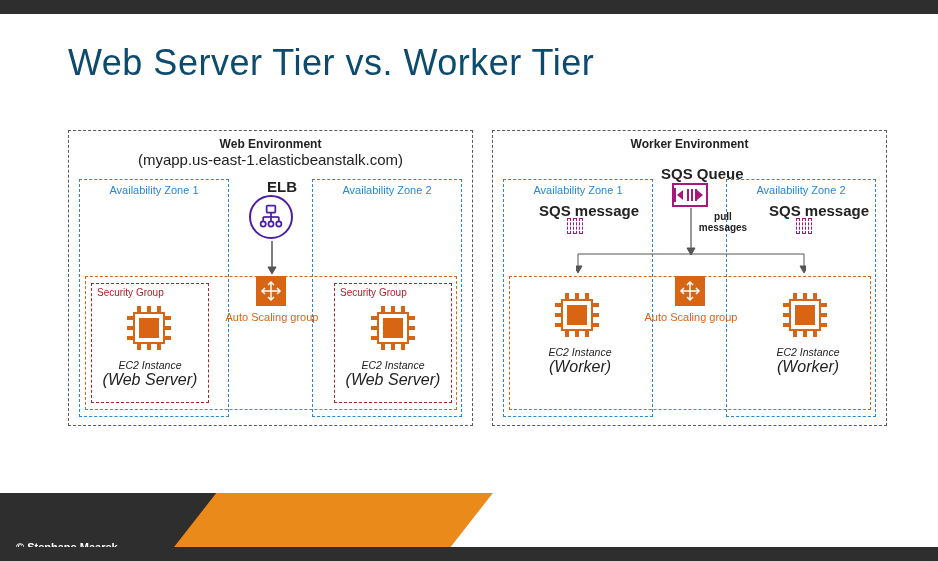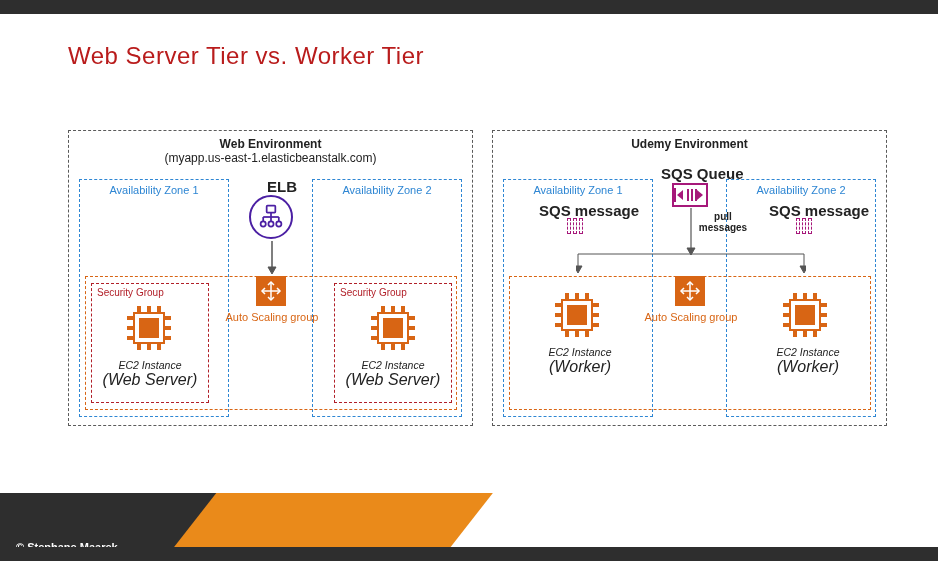--- a/index.html
+++ b/index.html
@@ -10,37 +10,37 @@
     position: relative; overflow: hidden;
   }
   .topbar, .bottombar {
     position: absolute; left: 0; width: 100%; height: 14px; background: #2e2e2e;
   }
   .topbar { top: 0; }
   .bottombar { bottom: 0; }
 
   .title {
     position: absolute; left: 68px; top: 42px;
-    font-size: 24px; font-weight: 300; color: #b91c1c; letter-spacing: .5px;
+    font-size: 36px; font-weight: 300; color: #0c4a6e; letter-spacing: .5px;
   }
 
   
   .env {
     position: absolute;
     border: 1.5px dashed #5a5a5a;
     background: #fff;
   }
   .env-web { left: 68px;  top: 130px; width: 405px; height: 296px; }
   .env-worker { left: 492px; top: 130px; width: 395px; height: 296px; }
 
   .env-header {
     text-align: center; padding-top: 6px; font-size: 12px; color: #222;
   }
   .env-header b { font-weight: 700; }
-  .env-subtitle { font-size: 12px; }
+  .env-subtitle { font-size: 15px; }
 
   
   .az {
     position: absolute; border: 1.2px dashed #2e86d3;
   }
   .az-label {
     position: absolute; top: 4px; left: 0; right: 0; text-align: center;
     font-size: 11px; color: #2e86d3;
   }
 
@@ -234,21 +234,21 @@
       <div class="chip-pin r3"></div>
   </div>
   <div class="comp-label" style="position:absolute; left:265px; top:228px; width:118px;">
     <span>EC2 Instance</span><br>
     <span class="comp-sub">(Web Server)</span>
   </div>
 </div>
 
 <div class="env env-worker">
   <div class="env-header">
-    <b>Udemy Environment</b>
+    <b>Worker Environment</b>
   </div>
 
   <div class="az" style="left:10px; top:48px; width:150px; height:238px;">
     <div class="az-label">Availability Zone 1</div>
   </div>
 
   <div class="az" style="right:10px; top:48px; width:150px; height:238px;">
     <div class="az-label">Availability Zone 2</div>
   </div>
 

